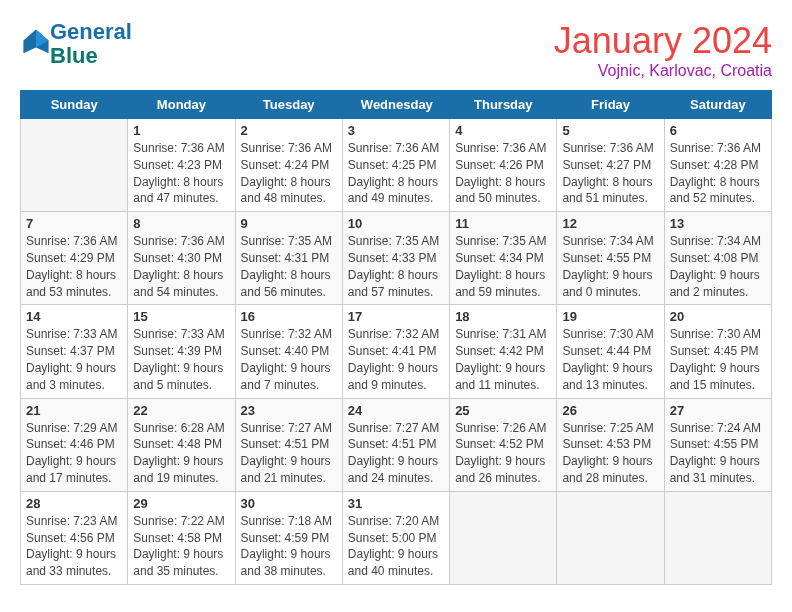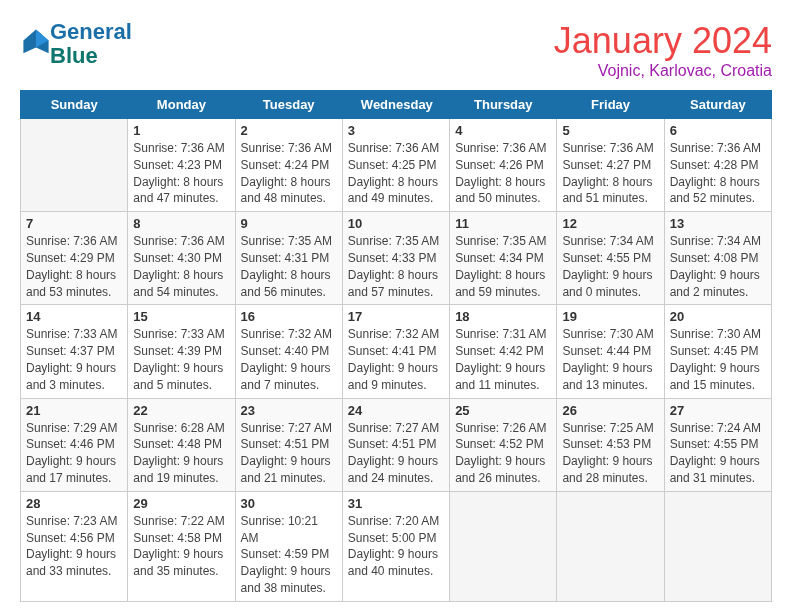--- a/index.html
+++ b/index.html
@@ -361,21 +361,21 @@
         <span class="day-number">29</span>
         <div class="day-info">
           <span>Sunrise: 7:22 AM</span><br>
           <span>Sunset: 4:58 PM</span><br>
           <span>Daylight: 9 hours and 35 minutes.</span>
         </div>
       </td>
         <td>
         <span class="day-number">30</span>
         <div class="day-info">
-          <span>Sunrise: 10:21 AM</span><br>
+          <span>Sunrise: 7:18 AM</span><br>
           <span>Sunset: 4:59 PM</span><br>
           <span>Daylight: 9 hours and 38 minutes.</span>
         </div>
       </td>
         <td>
         <span class="day-number">31</span>
         <div class="day-info">
           <span>Sunrise: 7:20 AM</span><br>
           <span>Sunset: 5:00 PM</span><br>
           <span>Daylight: 9 hours and 40 minutes.</span>

